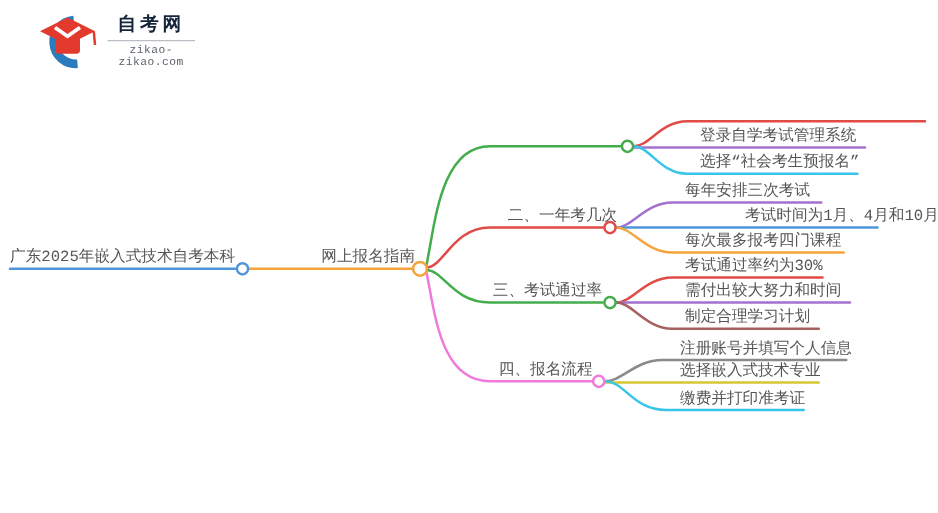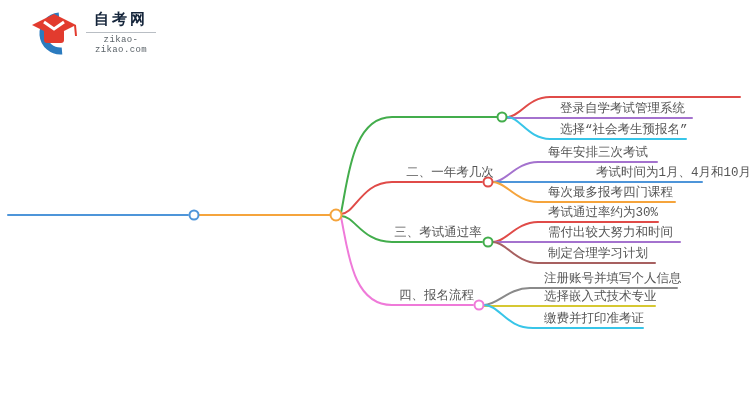--- a/index.html
+++ b/index.html
@@ -72,20 +72,22 @@
     <path d="M484,305 C500,305 506,328 533,328 H643" stroke="#38c5e8"></path>
 
     <circle cx="194" cy="215" r="4.5" stroke="#4e95d9"></circle>
     <circle cx="336" cy="215" r="5.5" stroke="#f5a43c"></circle>
     <circle cx="502" cy="117" r="4.5" stroke="#43ad4c"></circle>
     <circle cx="488" cy="182" r="4.5" stroke="#e04b48"></circle>
     <circle cx="488" cy="242" r="4.5" stroke="#43ad4c"></circle>
     <circle cx="479" cy="305" r="4.5" stroke="#ef7ad9"></circle>
   </svg>
 
+  <div class="lbl c" style="left:8px;top:199px;width:180px;">广东2025年嵌入式技术自考本科</div>
+  <div class="lbl r" style="left:236px;top:199px;width:96px;">网上报名指南</div>
 
   <div class="lbl" style="left:560px;top:102px;">登录自学考试管理系统</div>
   <div class="lbl" style="left:560px;top:123px;">选择“社会考生预报名”</div>
 
   <div class="lbl c" style="left:404px;top:166px;width:92px;">二、一年考几次</div>
   <div class="lbl" style="left:548px;top:146px;">每年安排三次考试</div>
   <div class="lbl" style="left:552px;top:166px;margin-left:44px;">考试时间为1月、4月和10月</div>
   <div class="lbl" style="left:548px;top:186px;">每次最多报考四门课程</div>
 
   <div class="lbl c" style="left:392px;top:226px;width:92px;">三、考试通过率</div>

